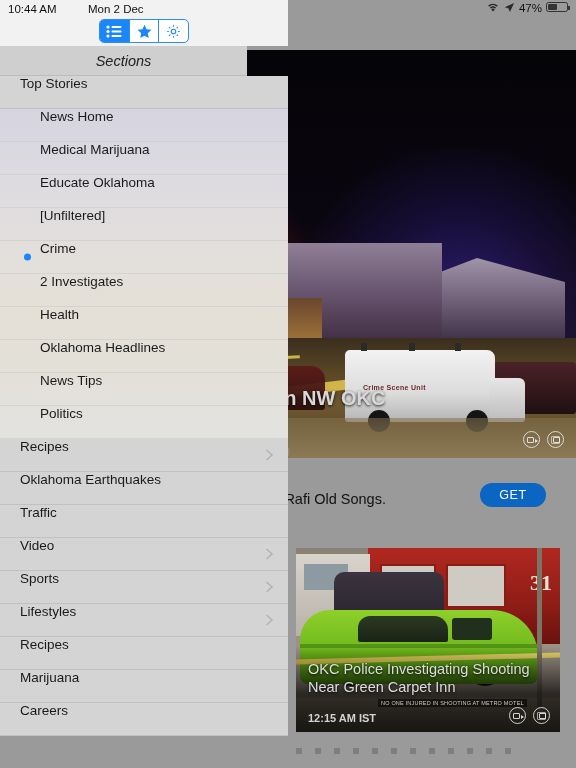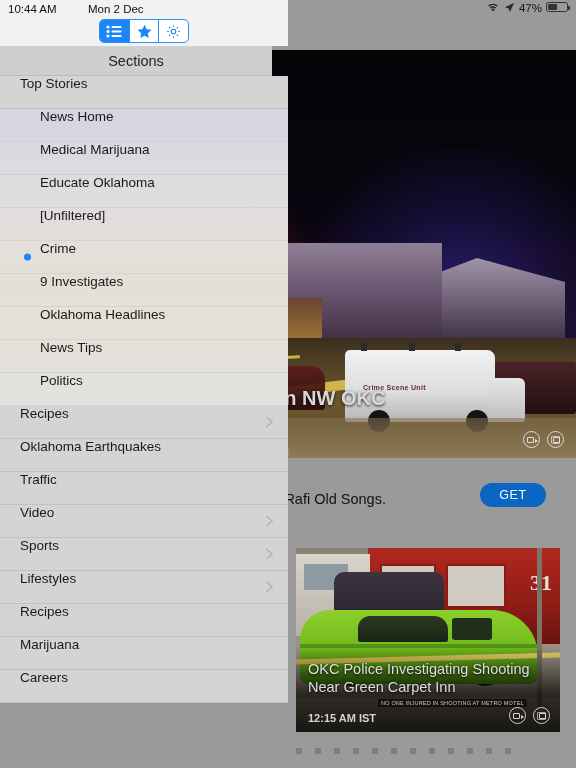--- a/index.html
+++ b/index.html
@@ -173,24 +173,24 @@
   .segctl{
     position:absolute; left:99px; top:19px; width:90px; height:24px;
     border:1px solid #2d8cf5; border-radius:5px; display:flex; overflow:hidden; background:#fff;
   }
   .seg{flex:1;display:flex;align-items:center;justify-content:center;border-right:1px solid #2d8cf5;}
   .seg:last-child{border-right:none;}
   .seg.active{background:#1a86f7;}
   .seg svg{display:block;}
 
   .sec-header{
-    position:absolute; left:0; top:46px; width:272px; height:30px;
+    position:absolute; left:0; top:46px; width:247px; height:30px;
     background:#cfcfcf; border-bottom:1px solid #bcbcbc;
     display:flex; align-items:center; justify-content:center;
-    font-size:14.5px; color:#222; font-weight:500;
+    font-size:14.5px; color:#222; font-weight:500;font-style:italic;
   }
   .menu{
     position:absolute; left:0; top:76px; width:288px; height:692px;
   }
   .row{
     position:relative; height:33px; display:flex; 
     border-bottom:1px solid rgba(185,185,185,.7);
     font-size:13.5px; color:#1a1a1a; padding-left:20px;
   }
   .row.lvl1{ background:#d4d4d4; }
@@ -364,21 +364,24 @@
             <span>Educate Oklahoma</span>
           </div>
           <div class="row sub">
             <span>[Unfiltered]</span>
           </div>
           <div class="row sub">
             <span class="bullet"></span>
             <span>Crime</span>
           </div>
           <div class="row sub">
-            <span>9 Investigates</span>
+            <span>2 Investigates</span>
+          </div>
+          <div class="row sub">
+            <span>Health</span>
           </div>
           <div class="row sub">
             <span>Oklahoma Headlines</span>
           </div>
           <div class="row sub">
             <span>News Tips</span>
           </div>
           <div class="row sub">
             <span>Politics</span>
           </div>

